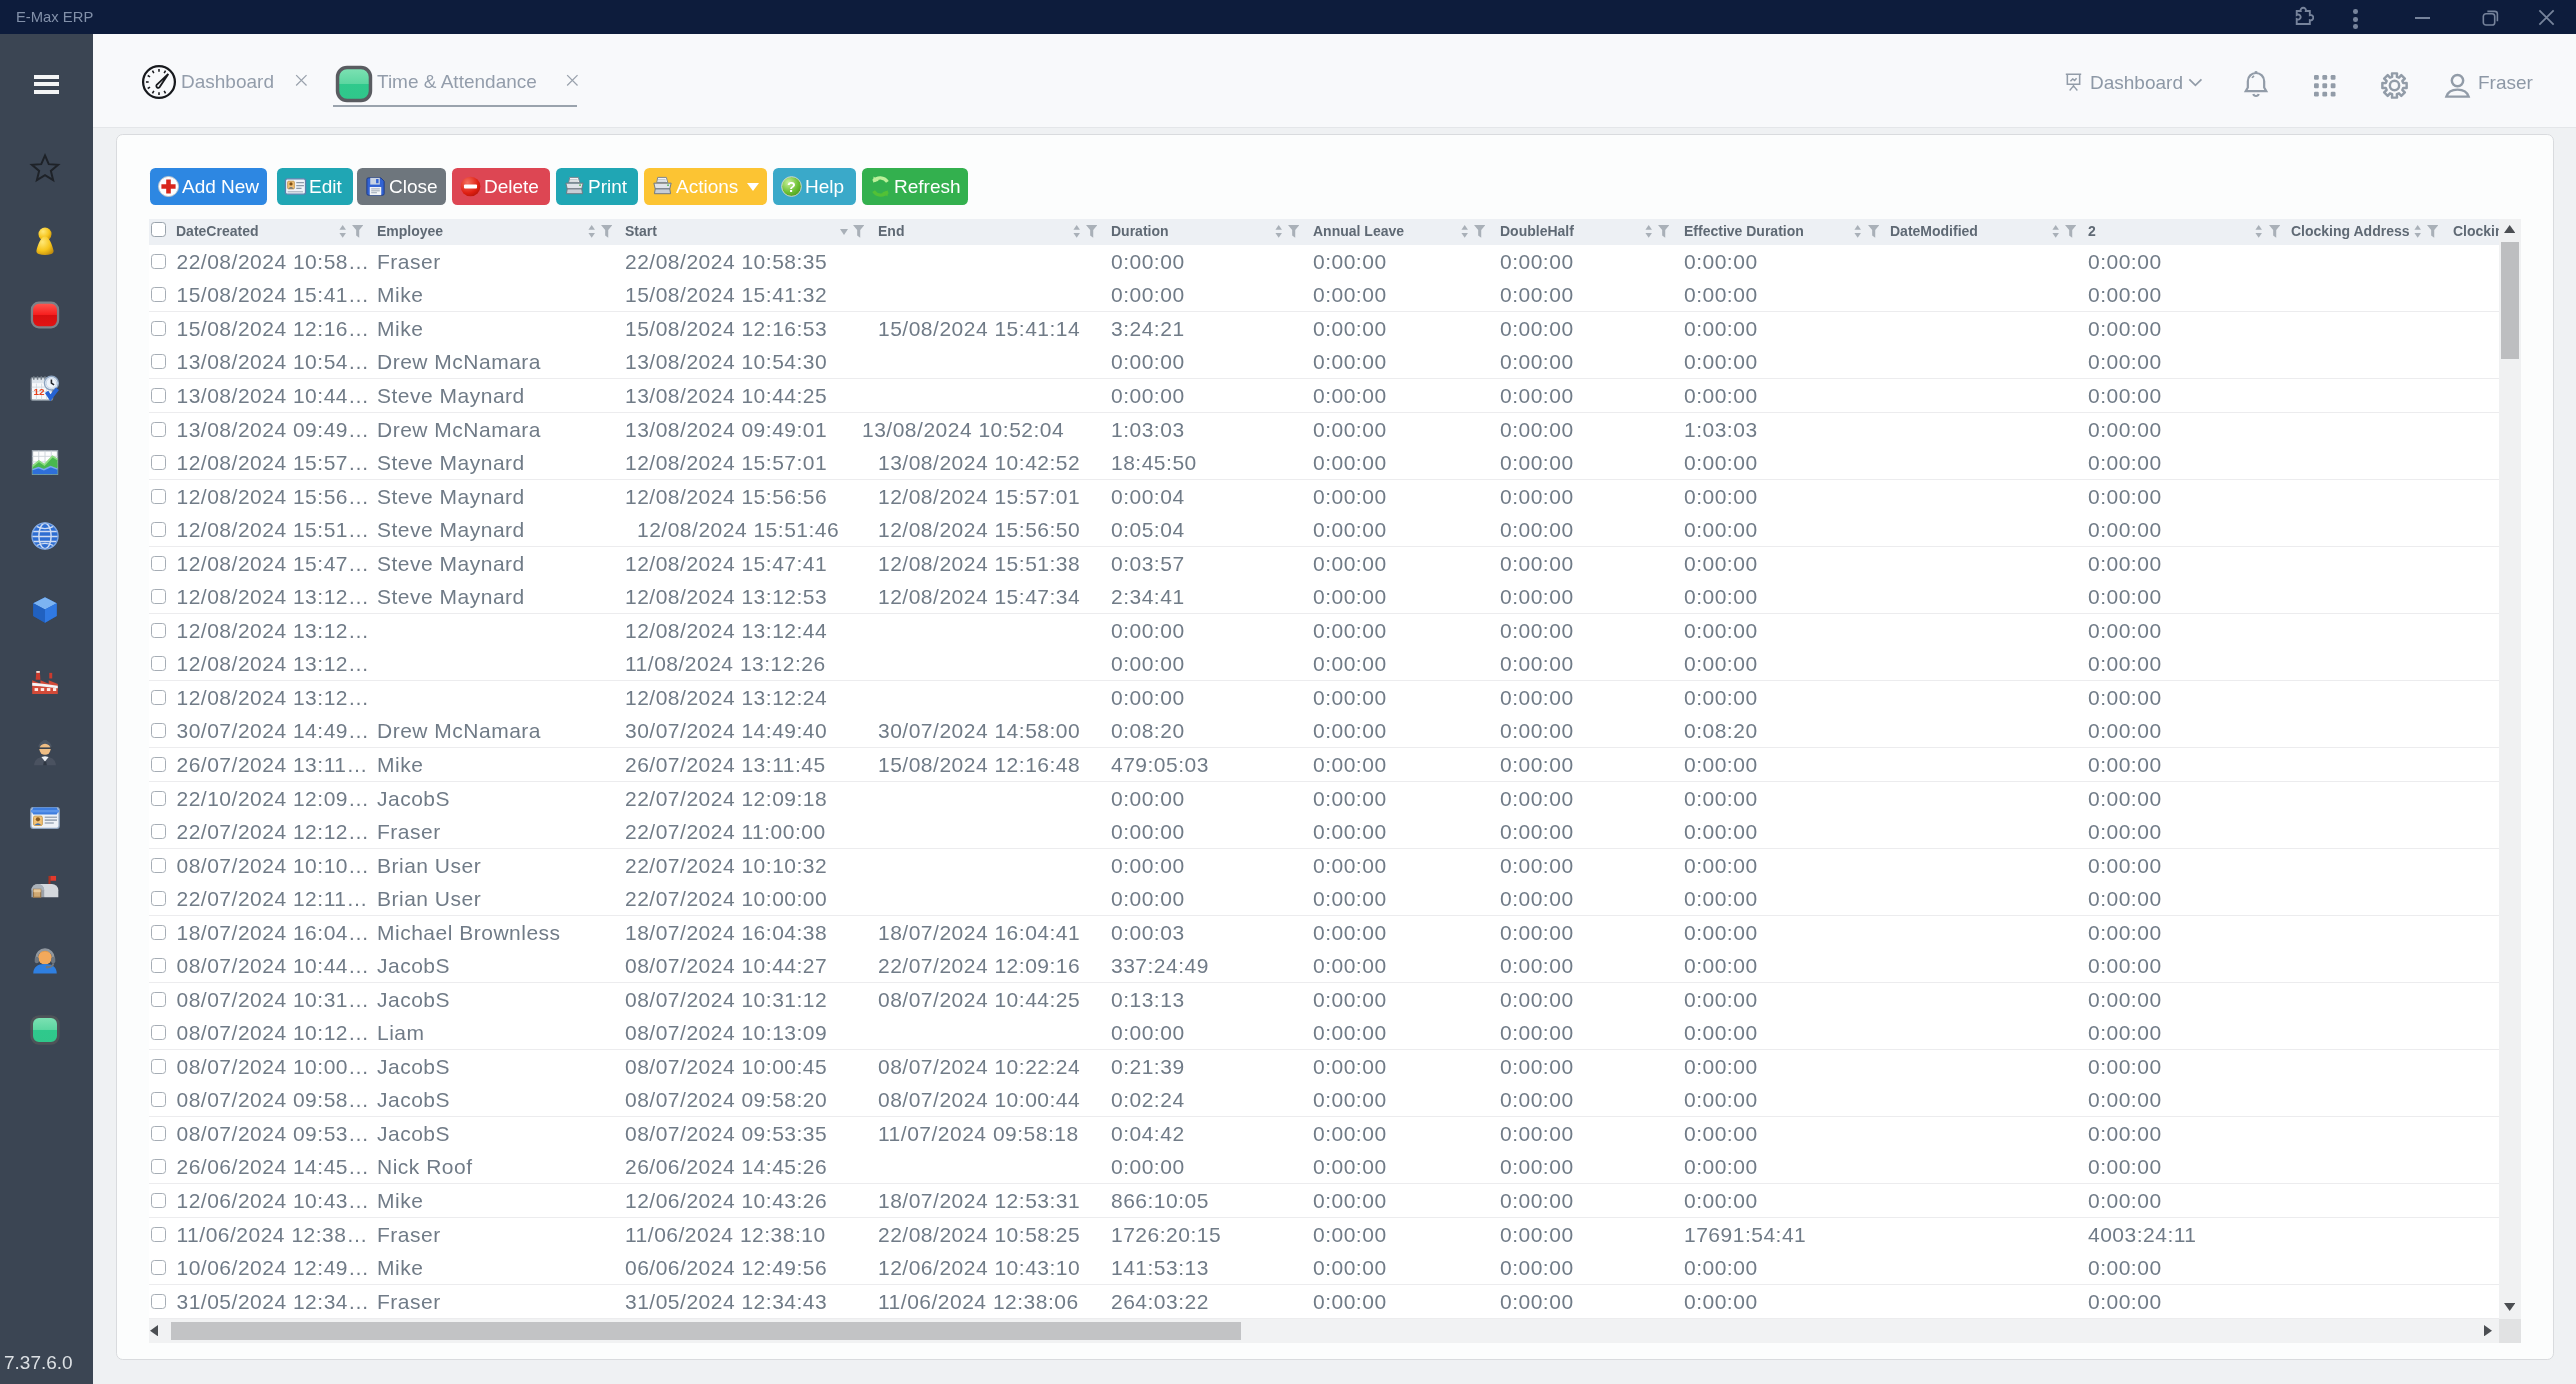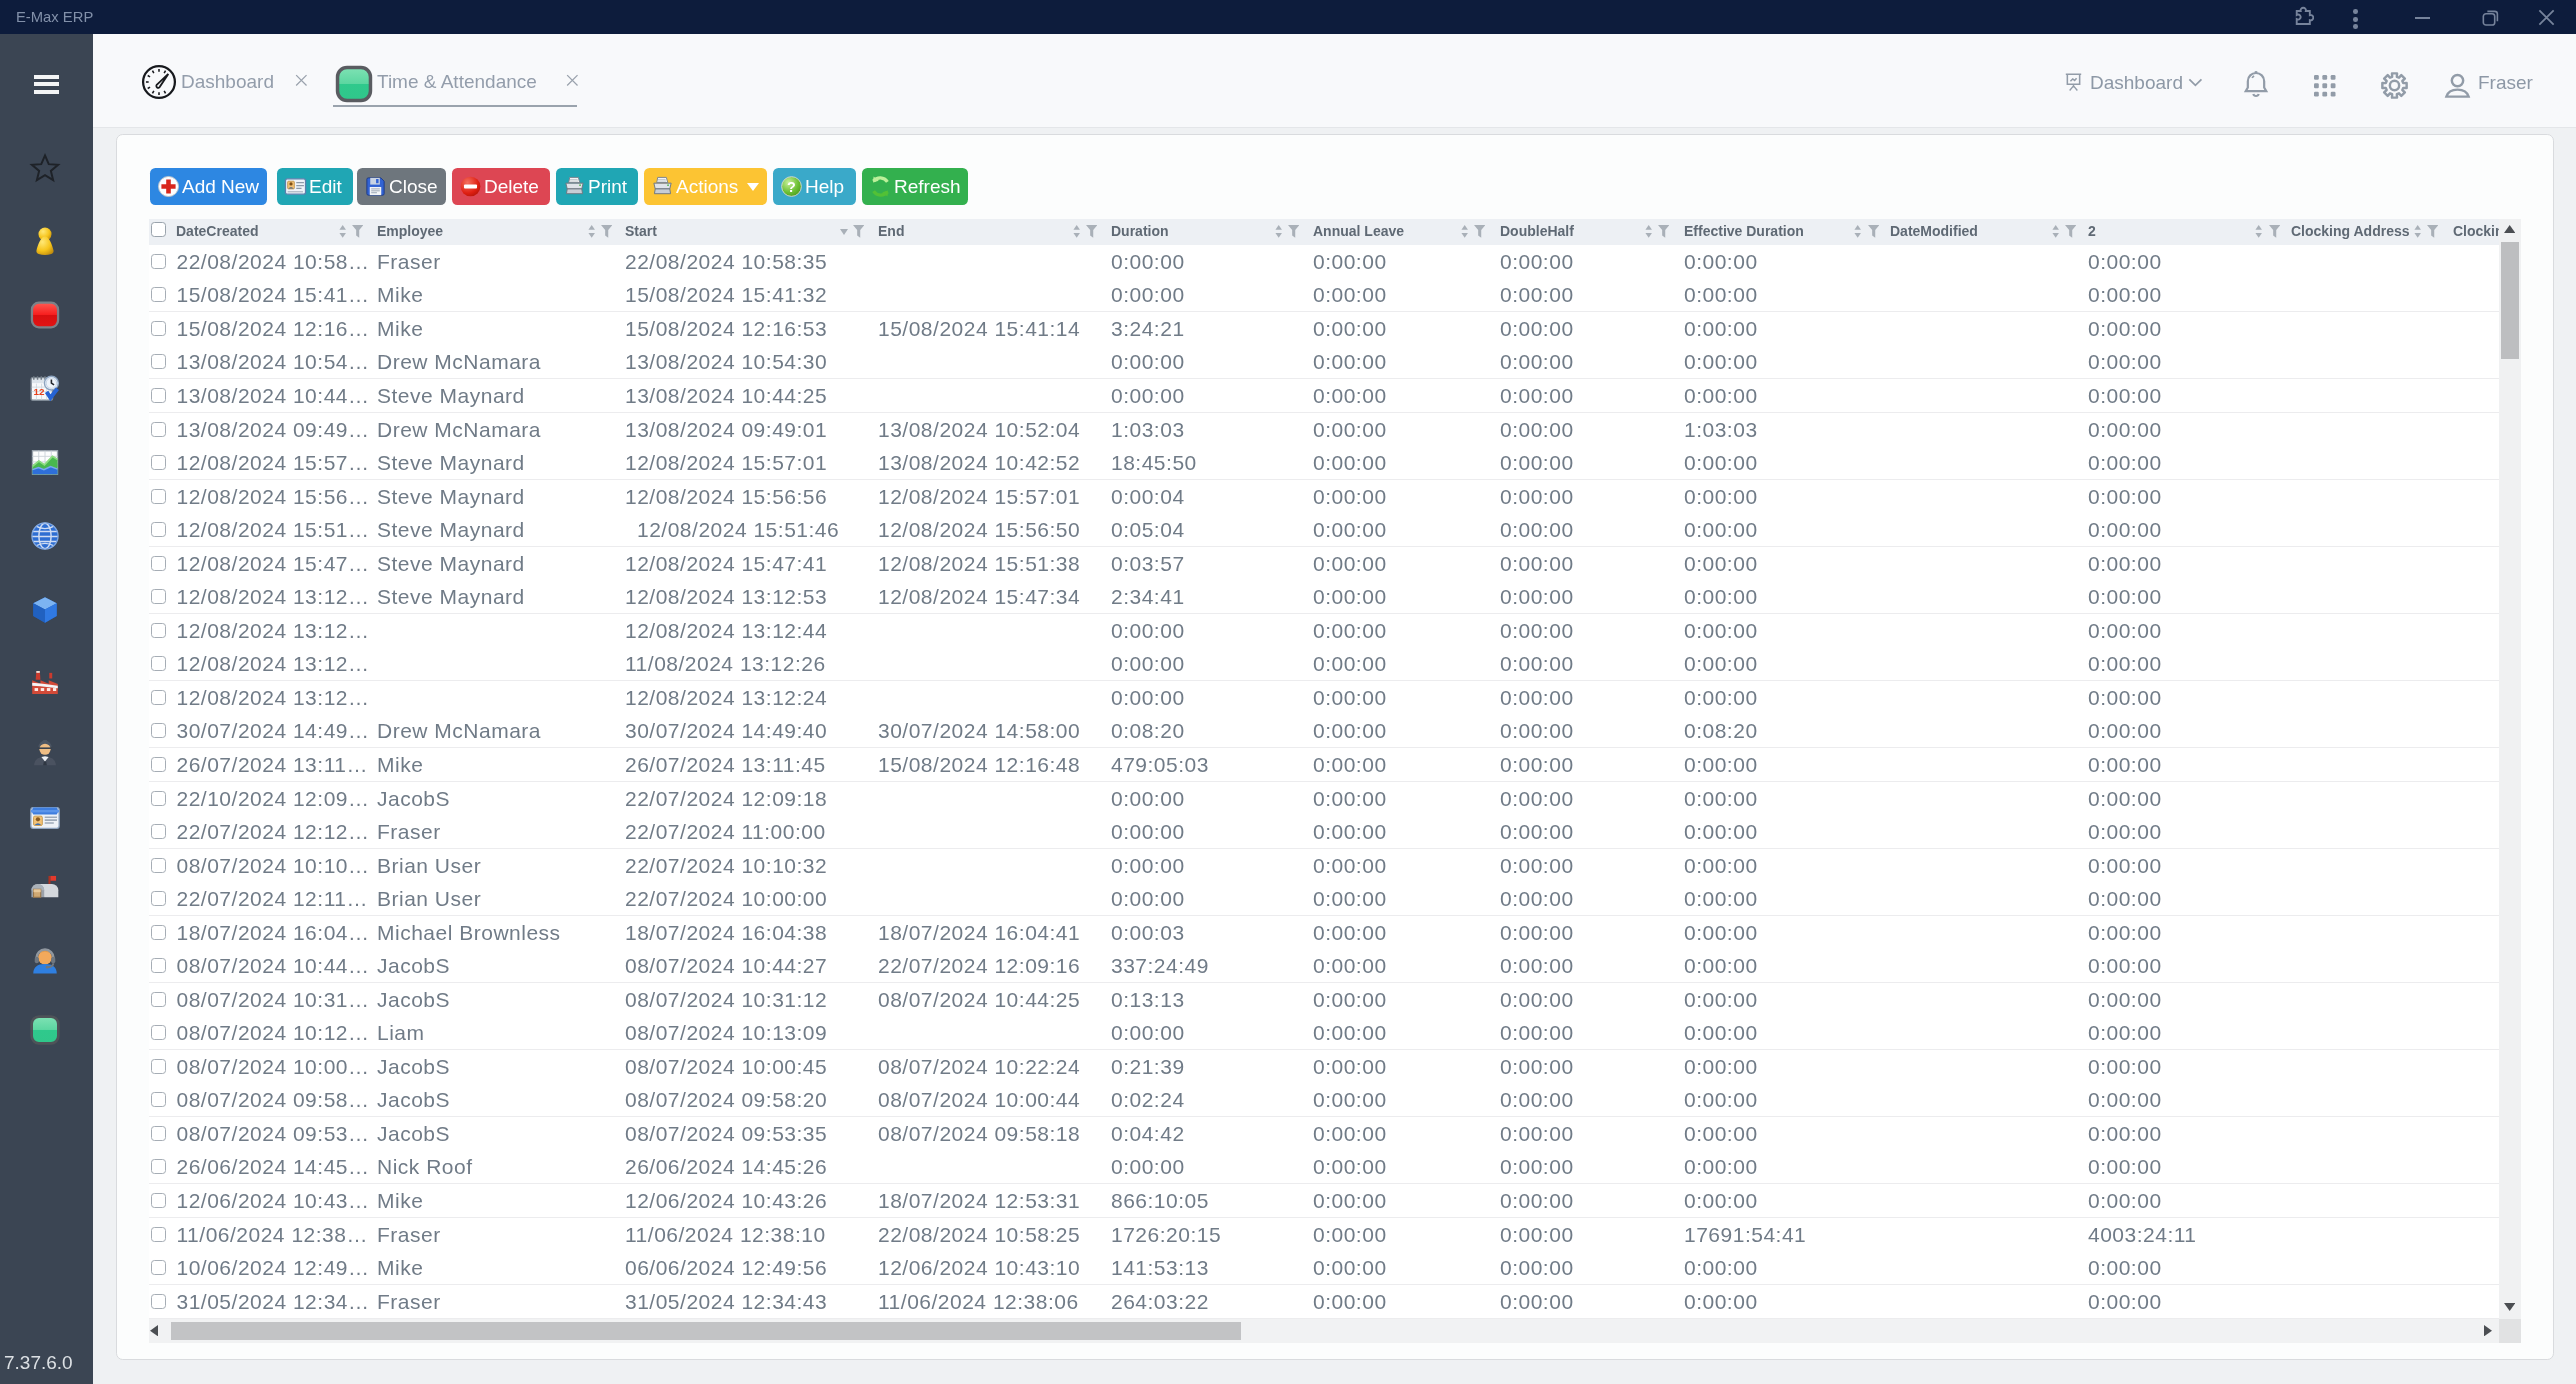--- a/index.html
+++ b/index.html
@@ -452,21 +452,21 @@
     <div class="cell" style="left:1164px">0:00:00</div>
     <div class="cell" style="left:1351px">0:00:00</div>
     <div class="cell" style="left:1535px">0:00:00</div>
     <div class="cell" style="left:1939px">0:00:00</div>
   </div>
 <div class="row" style="top:413px">
     <div style="position:absolute;left:2px;top:8.7px;width:15.4px;height:15.4px;border:1.3px solid #a6adb5;border-radius:3.4px;background:#fff;box-sizing:border-box"></div>
     <div class="cell" style="left:27.5px">13/08/2024 09:49…</div>
     <div class="cell" style="left:228px">Drew McNamara</div>
     <div class="cell" style="left:476px">13/08/2024 09:49:01</div>
-    <div class="cell" style="left:729px">13/08/2024 10:52:04</div>
+    <div class="cell" style="left:713px">13/08/2024 10:52:04</div>
     <div class="cell" style="left:962px">1:03:03</div>
     <div class="cell" style="left:1164px">0:00:00</div>
     <div class="cell" style="left:1351px">0:00:00</div>
     <div class="cell" style="left:1535px">1:03:03</div>
     <div class="cell" style="left:1939px">0:00:00</div>
   </div>
 <div class="row" style="top:446px">
     <div style="position:absolute;left:2px;top:8.7px;width:15.4px;height:15.4px;border:1.3px solid #a6adb5;border-radius:3.4px;background:#fff;box-sizing:border-box"></div>
     <div class="cell" style="left:27.5px">12/08/2024 15:57…</div>
     <div class="cell" style="left:228px">Steve Maynard</div>
@@ -693,21 +693,21 @@
     <div class="cell" style="left:1164px">0:00:00</div>
     <div class="cell" style="left:1351px">0:00:00</div>
     <div class="cell" style="left:1535px">0:00:00</div>
     <div class="cell" style="left:1939px">0:00:00</div>
   </div>
 <div class="row" style="top:1117px">
     <div style="position:absolute;left:2px;top:8.7px;width:15.4px;height:15.4px;border:1.3px solid #a6adb5;border-radius:3.4px;background:#fff;box-sizing:border-box"></div>
     <div class="cell" style="left:27.5px">08/07/2024 09:53…</div>
     <div class="cell" style="left:228px">JacobS</div>
     <div class="cell" style="left:476px">08/07/2024 09:53:35</div>
-    <div class="cell" style="left:729px">08/07/2024 09:58:18</div>
+    <div class="cell" style="left:729px">11/07/2024 09:58:18</div>
     <div class="cell" style="left:962px">0:04:42</div>
     <div class="cell" style="left:1164px">0:00:00</div>
     <div class="cell" style="left:1351px">0:00:00</div>
     <div class="cell" style="left:1535px">0:00:00</div>
     <div class="cell" style="left:1939px">0:00:00</div>
   </div>
 <div class="row" style="top:1150px">
     <div style="position:absolute;left:2px;top:8.7px;width:15.4px;height:15.4px;border:1.3px solid #a6adb5;border-radius:3.4px;background:#fff;box-sizing:border-box"></div>
     <div class="cell" style="left:27.5px">26/06/2024 14:45…</div>
     <div class="cell" style="left:228px">Nick Roof</div>

